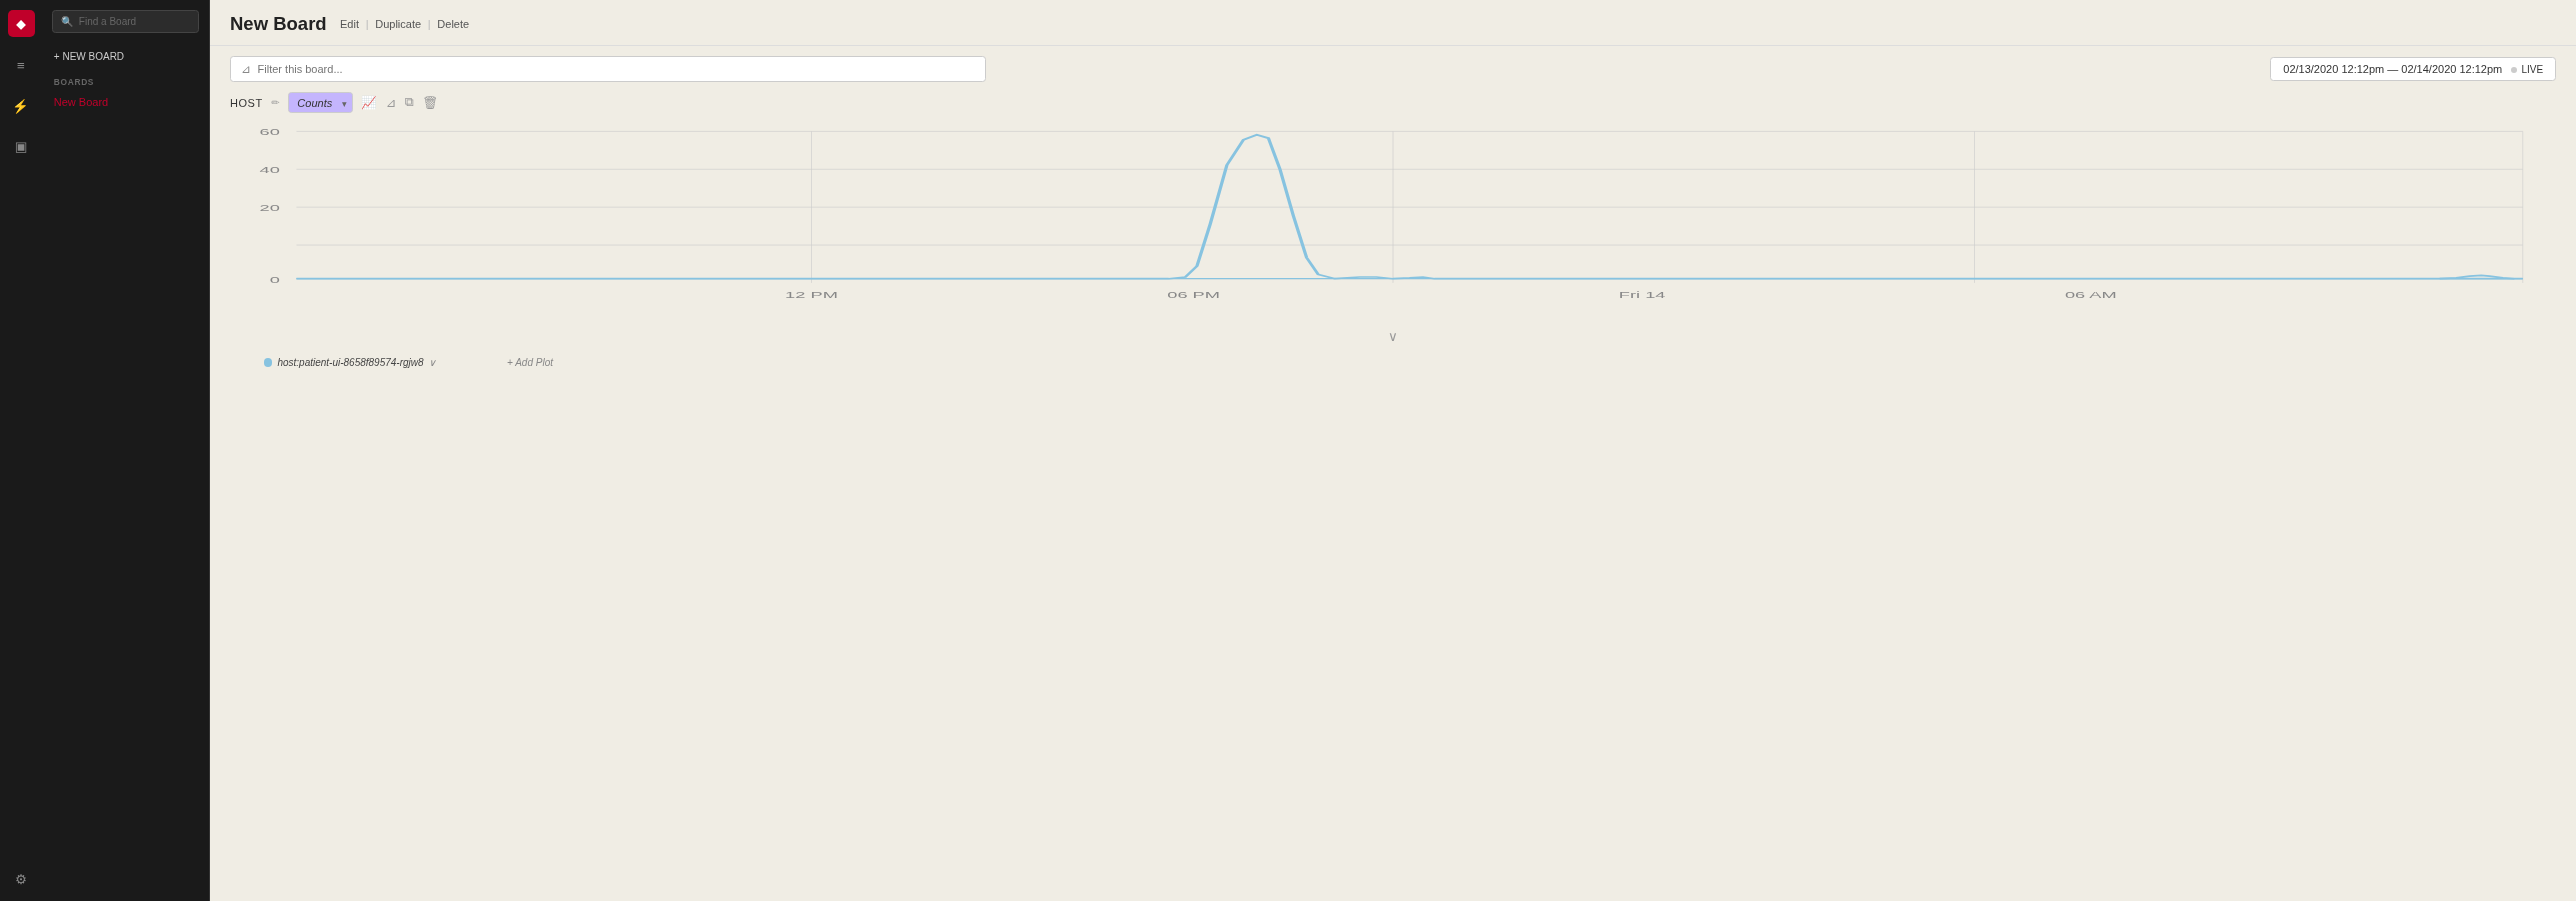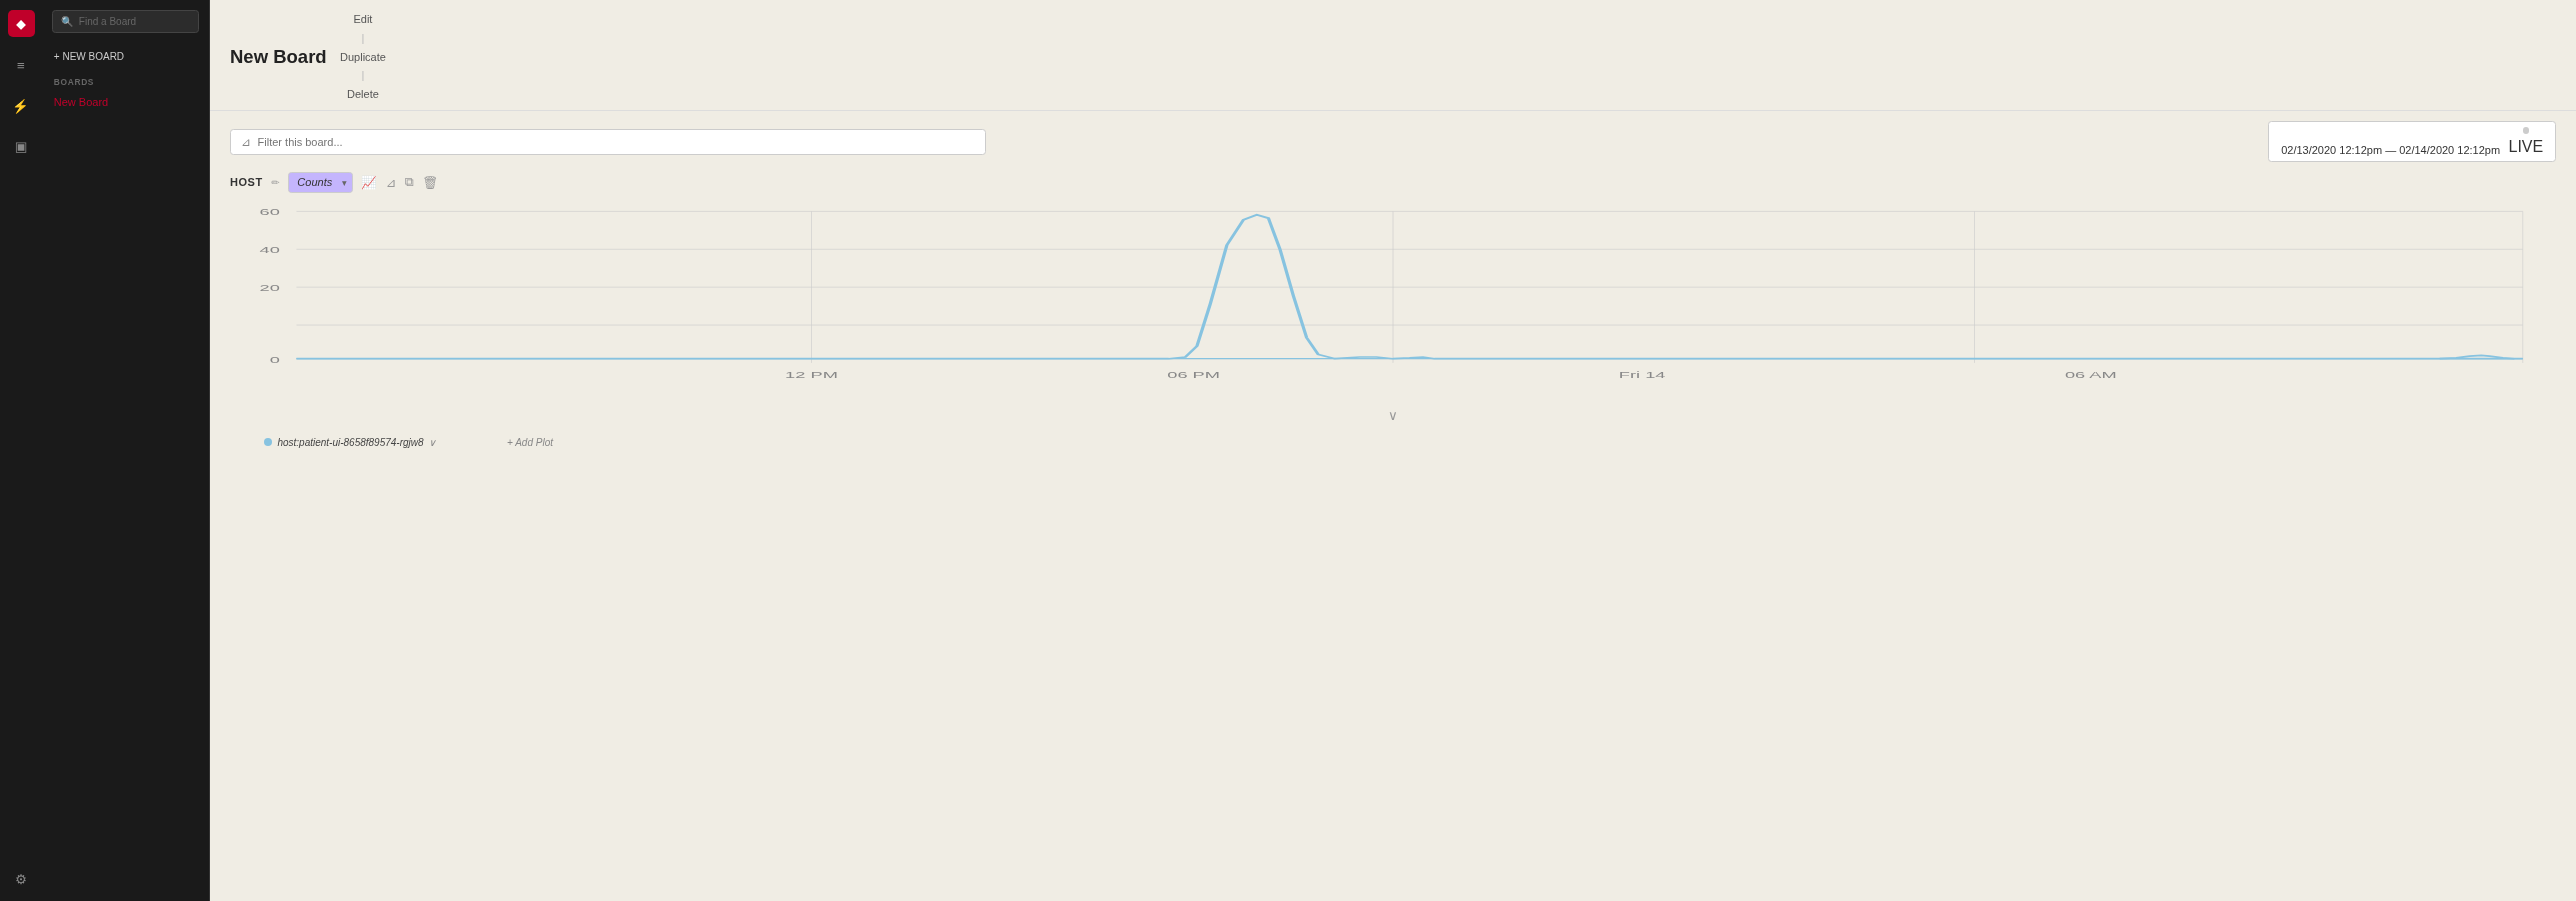--- a/index.html
+++ b/index.html
@@ -93,21 +93,21 @@
       border-bottom: 0.8px solid #ddd;
       background: #f0ede4;
       gap: 13.4px;
     }
     .page-title {
       font-size: 18.5px;
       font-weight: 700;
       color: #222;
     }
     .header-actions {
-      display: flex; align-items: center; gap: 6.7px; flex-direction: column;
+      display: flex; align-items: center; gap: 6.7px;
     }
     .header-action-link {
       font-size: 11px;
       color: #555;
       cursor: pointer;
       text-decoration: none;
     }
     .header-sep {
       color: #bbb;
       font-size: 11px;
@@ -145,21 +145,21 @@
       border: 0.8px solid #ccc;
       border-radius: 3.4px;
       padding: 5px 11.8px;
       gap: 8.4px;
       font-size: 11px;
       color: #333;
       cursor: pointer;
     }
     .live-badge {
       display: flex; align-items: center; gap: 4.2px;
-      font-size: 16px; color: #333; font-weight: 500; flex-direction: column;
+      font-size: 10px; color: #333; font-weight: 500;
     }
     .live-dot {
       width: 6.7px; height: 6.7px;
       border-radius: 50%;
       background: #ccc;
     }
     .utc-note {
       font-size: 9.2px;
       color: #888;
       text-align: right;
@@ -175,21 +175,21 @@
       overflow: hidden;
     }
     .chart-header {
       display: flex;
       align-items: center;
       gap: 8.4px;
       margin-bottom: 10px;
     }
     .chart-host-label {
       font-size: 11px;
-      font-weight: 700;
+      font-weight: 400;
       color: #333;
       letter-spacing: 0.05em;
       text-transform: uppercase;
     }
     .edit-icon { color: #999; font-size: 10px; cursor: pointer; }
     .counts-select {
       border: 0.8px solid #ccc;
       border-radius: 3.4px;
       padding: 3.4px 20px 3.4px 8.4px;
       font-size: 11px;

